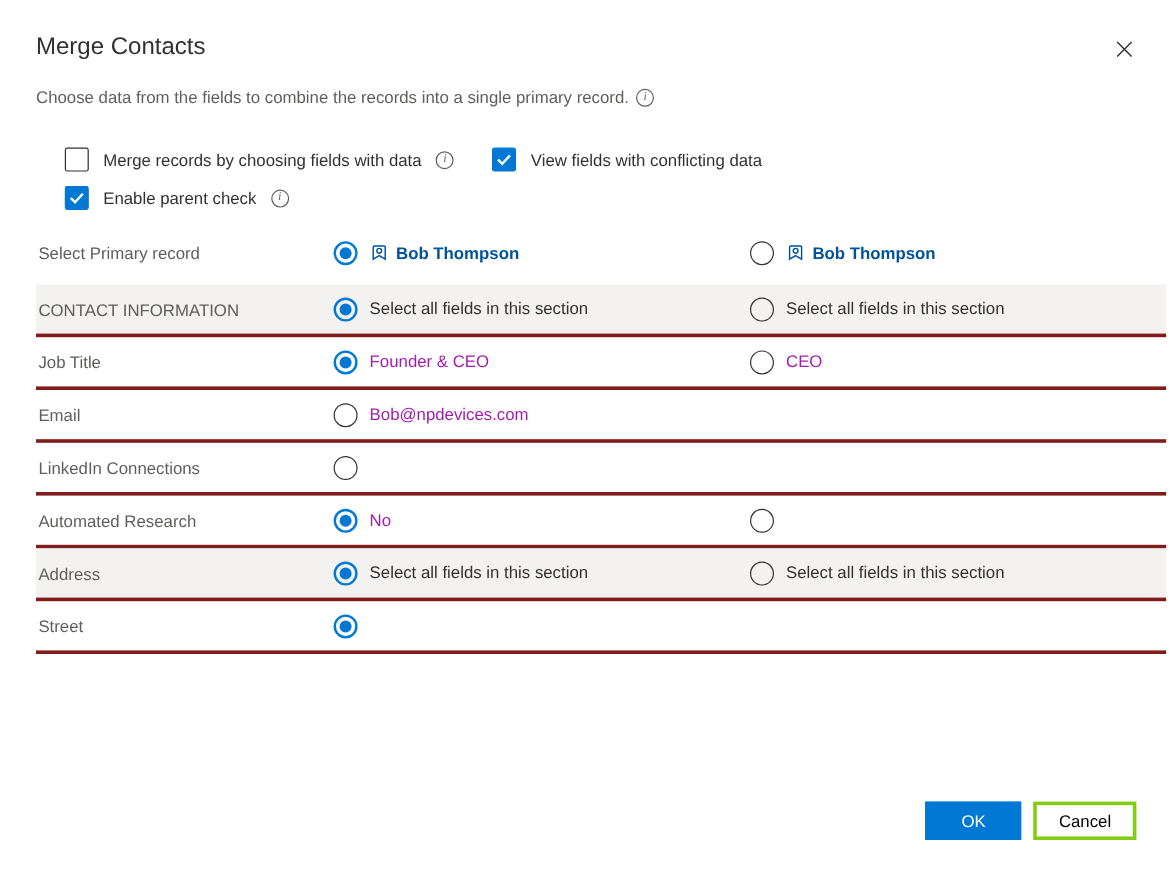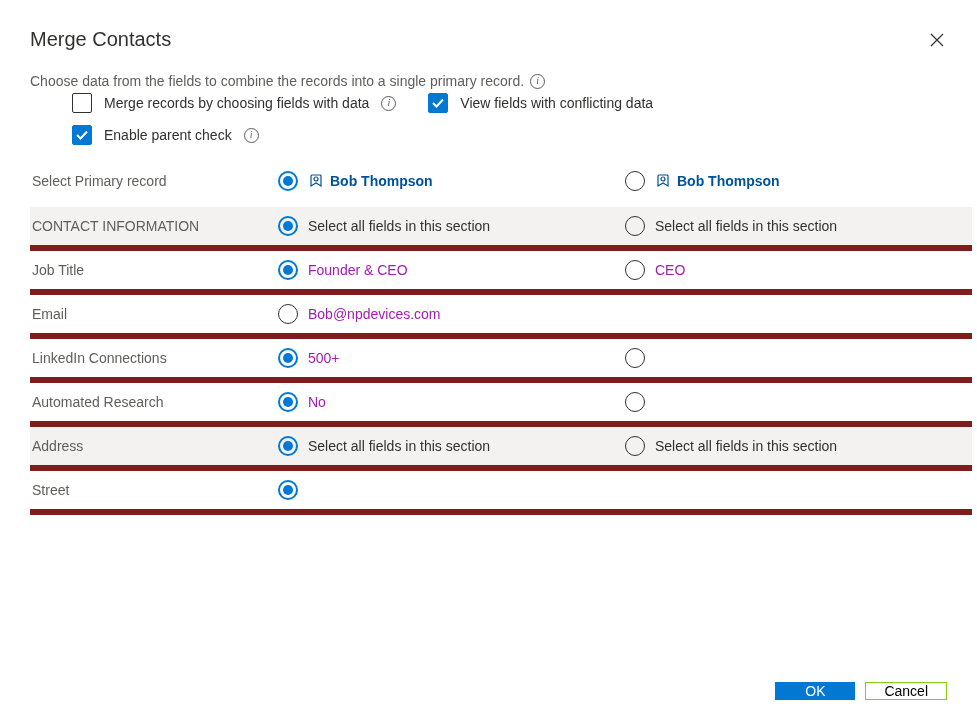--- a/index.html
+++ b/index.html
@@ -17,21 +17,21 @@
     .modal {
       width: 100%;
       height: 100%;
       display: flex;
       flex-direction: column;
     }
     .header {
       padding: 28px 30px 6px 30px;
       display: flex;
       justify-content: space-between;
-      align-items: flex-start;
+      align-items: flex-end;
     }
     .title {
       font-size: 20px;
       font-weight: 400;
       color: #323130;
     }
     .close-btn {
       width: 20px;
       height: 20px;
       cursor: pointer;
@@ -49,21 +49,21 @@
     }
     .scroll-region {
       height: 100%;
       overflow-y: scroll;
       padding-right: 0px;
     }
     .scroll-region::-webkit-scrollbar { width: 8px; }
     .scroll-region::-webkit-scrollbar-track { background: transparent; }
     .scroll-region::-webkit-scrollbar-thumb { background: #c8c6c4; border-radius: 4px; }
     .instruction {
-      margin: 16px 0 4px 0;
+      margin: 16px 0 34px 0;
       color: #605e5c;
       display: flex;
       align-items: center;
       gap: 6px;
       font-size: 14px;
     }
     .info-icon {
       display: inline-flex;
       width: 15px; height: 15px;
       border: 1px solid #605e5c;
@@ -71,21 +71,21 @@
       align-items: center; justify-content: center;
       font-size: 10px;
       font-style: italic;
       font-family: Georgia, serif;
       color: #605e5c;
       line-height: 1;
     }
     .options-row {
       display: flex;
       gap: 32px;
-      margin: 0 0 10px 42px;
+      margin: 0 0 10px 24px;
       flex-wrap: wrap;
     }
     .option {
       display: flex;
       align-items: center;
       gap: 12px;
       font-size: 14px;
       color: #323130;
     }
     .checkbox {
@@ -103,21 +103,21 @@
       border-color: #0078d4;
     }
     .checkbox.checked svg { width: 14px; height: 14px; }
     .table {
       margin-top: 18px;
       margin-left: -28px;
     }
     .row {
       display: flex;
       align-items: center;
-      border-bottom: 6px solid #7f1d1d;
+      border-bottom: 3px solid #7f1d1d;
       min-height: 44px;
       padding: 8px 0;
     }
     .row.section-header {
       background: #f3f2f1;
     }
     .row .label-cell {
       width: 276px;
       padding-left: 30px;
       color: #605e5c;
@@ -179,23 +179,23 @@
       flex-shrink: 0;
       padding: 18px 30px 24px 30px;
       display: flex;
       justify-content: flex-end;
       gap: 10px;
       background: #fff;
     }
     .btn {
       min-width: 80px;
       padding: 0 18px;
-      height: 18px;
-      font-size: 14px;
-      border: 1px solid #84cc16;
+      height: 32px;
+      font-size: 14px;
+      border: 3px solid #84cc16;
       background: #fff;
       cursor: pointer;
       display: inline-flex;
       align-items: center;
       justify-content: center;
       font-family: inherit;
     }
     .btn.primary {
       background: #0078d4;
       border-color: #0078d4;
@@ -305,24 +305,20 @@
           <div class="label-cell">Email</div>
           <div class="value-cell">
             <span class="radio"></span>
             <span class="val-text">Bob@npdevices.com</span>
           </div>
         </div>
 
         <div class="row">
           <div class="label-cell">LinkedIn Connections</div>
           <div class="value-cell">
-            <span class="radio selected"></span>
-            <span class="val-text">500+</span>
-          </div>
-          <div class="value-cell">
             <span class="radio"></span>
             <span class="val-text"></span>
           </div>
         </div>
 
         <div class="row">
           <div class="label-cell">Automated Research</div>
           <div class="value-cell">
             <span class="radio selected"></span>
             <span class="val-text">No</span>

